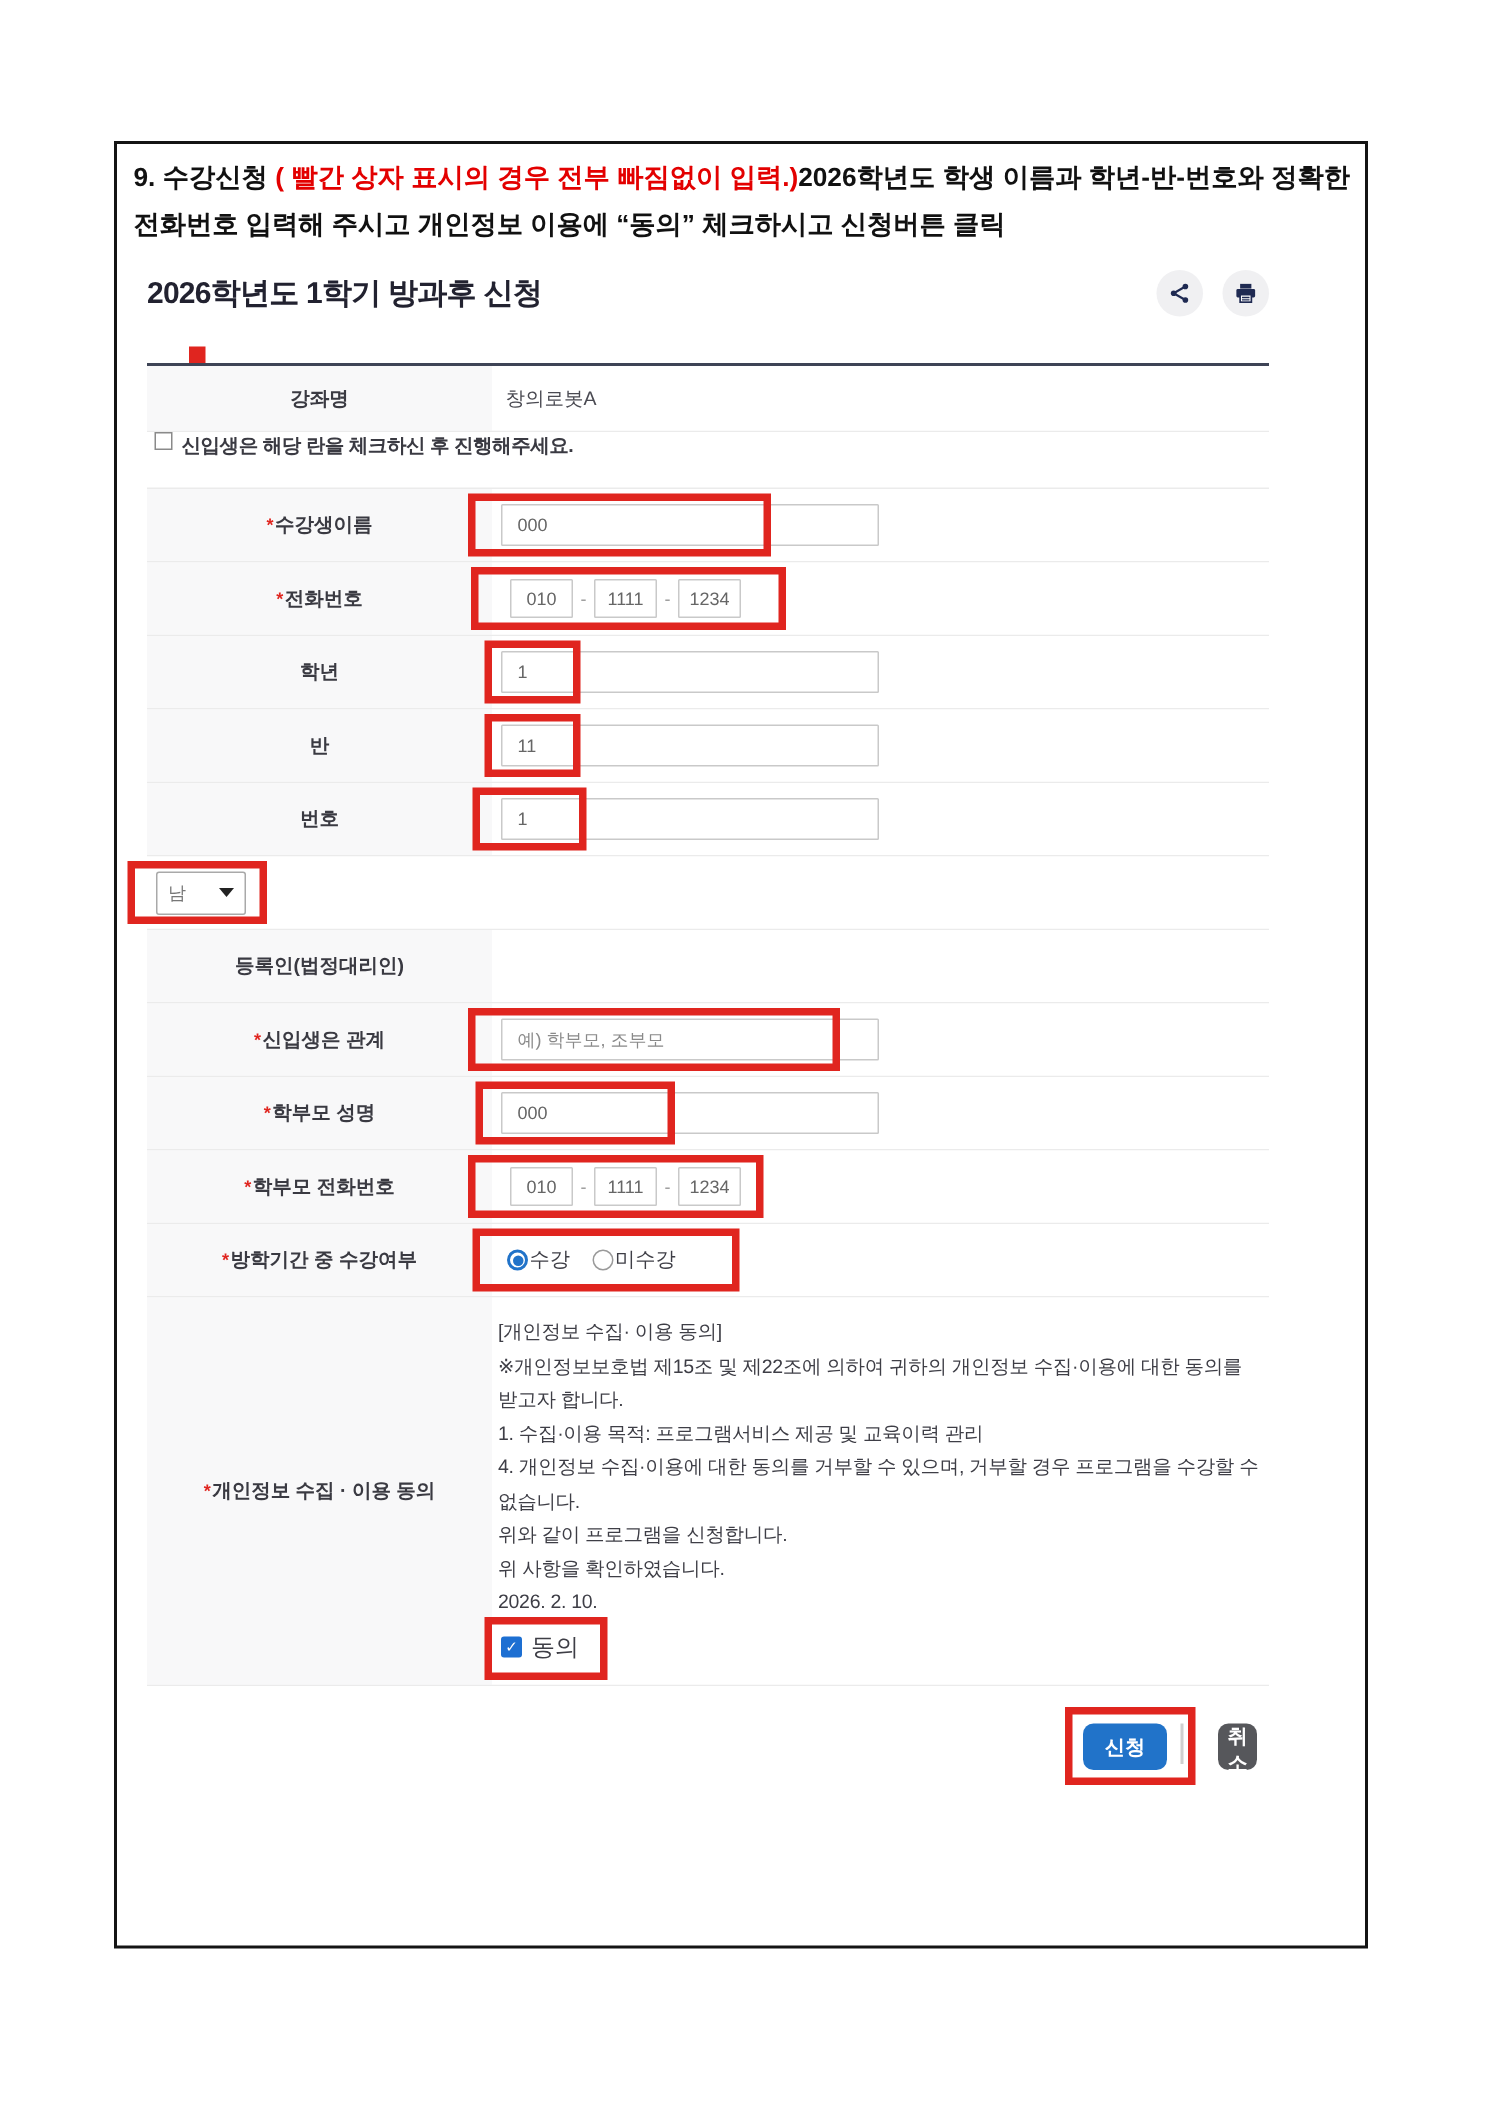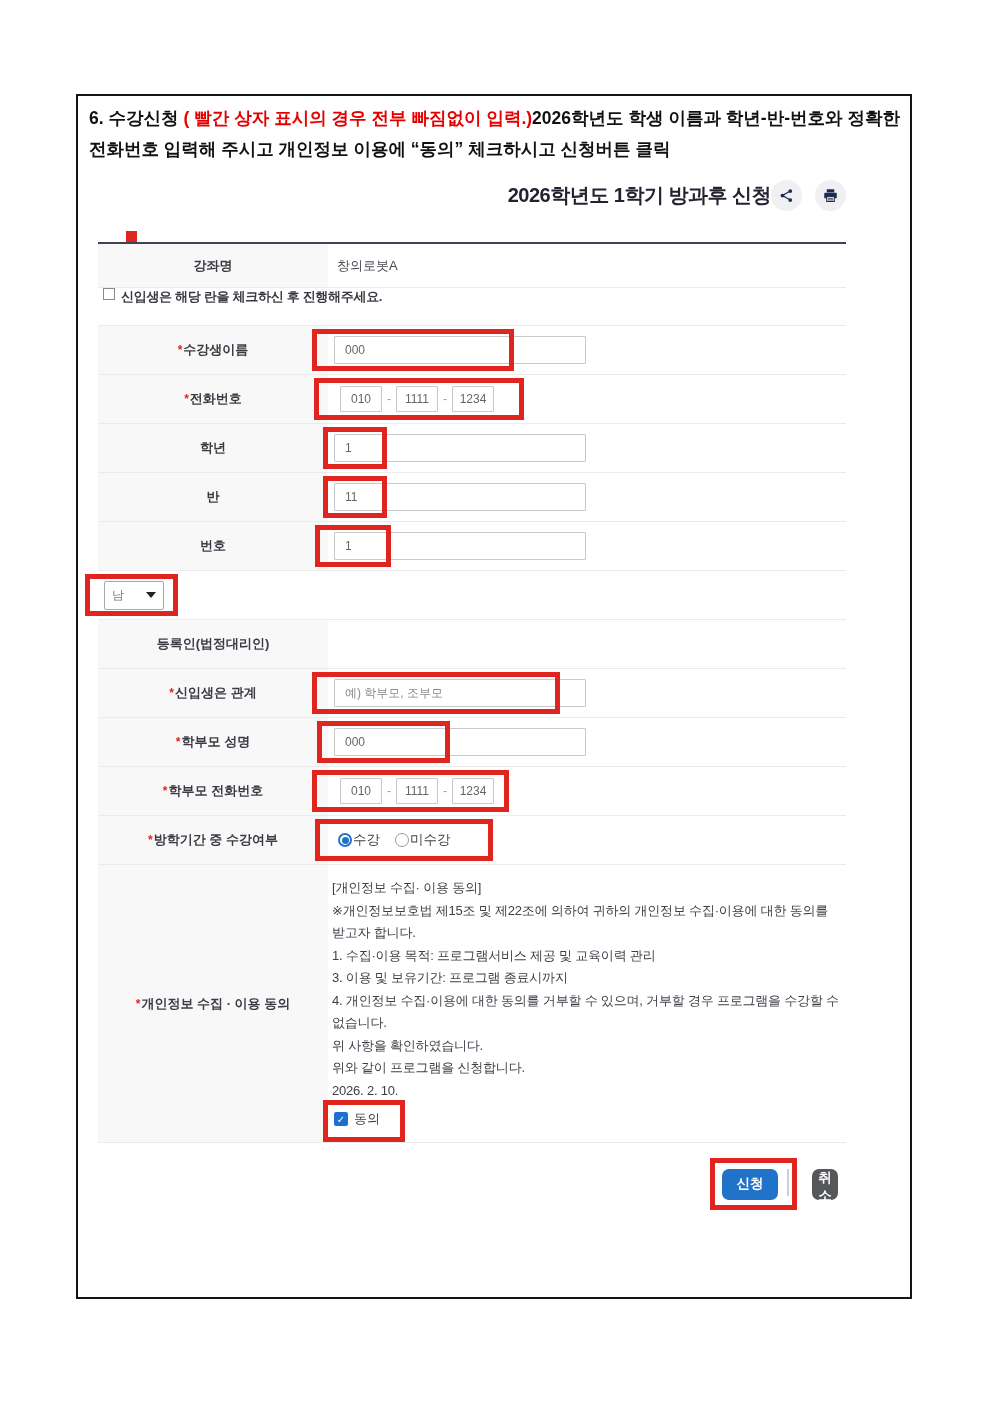--- a/index.html
+++ b/index.html
@@ -14,21 +14,21 @@
   }
   
   .instruction {
     padding:7px 10px 0 11px;
     font-size:17.5px; font-weight:bold; line-height:30.5px;
     color:#111111; text-align:justify; word-break:break-all;
   }
   .instruction .red-seg { color:#e30000; }
   
   .form-area { margin:14px 20px 0 20px; width:748px; }
-  .form-header { display:flex; align-items:center; justify-content:flex-end; height:34px; margin-top:2px; }
+  .form-header { display:flex; align-items:center; justify-content:space-between; height:34px; margin-top:2px; }
   .form-title { font-size:20px; font-weight:bold; color:#222230; letter-spacing:-0.5px; }
   .header-icons { display:flex; gap:13px; }
   .icon-circle {
     width:31px; height:31px; border-radius:50%; background:#f0f0f2;
     display:flex; align-items:center; justify-content:center; cursor:pointer;
   }
   .icon-circle svg { display:block; }
   
   .form-table { position:relative; margin-top:30px; border-top:2px solid #3e4456; }
   .red-marker { position:absolute; left:28px; top:-13px; width:11px; height:11px; background:#e0251f; }
@@ -87,38 +87,38 @@
   .rf-vac     { left:-13px; width:178px; }
   
   .consent-value { display:block; padding:12px 0 14px 4px; }
   .consent-line { font-size:13px; line-height:22.5px; color:#3e3e46; width:508px; letter-spacing:-0.2px; }
   .agree-wrap { position:relative; display:inline-flex; align-items:center; margin-top:8px; margin-left:2px; }
   .cb-checked {
     width:14px; height:14px; background:#1d6fd2; border-radius:2px; display:flex;
     align-items:center; justify-content:center; flex:0 0 auto;
   }
   .cb-checked::after { content:"✓"; color:#fff; font-size:10px; font-weight:bold; }
-  .agree-label { font-size:13px; color:#3e3e46; margin-left:6px; }
+  .agree-label { font-size:16px; color:#3e3e46; margin-left:6px; }
   .rf-agree { position:absolute; border:5px solid #e0251f; left:-11px; top:-10px; width:82px; height:42px; pointer-events:none; }
   
   .button-bar { display:flex; justify-content:flex-end; align-items:center; margin-top:16px; height:50px; padding-right:8px; }
   .submit-wrap { position:relative; display:flex; align-items:flex-start; }
   .btn { height:31px; border:none; border-radius:7px; color:#fff; font-size:13.5px; font-weight:bold; cursor:pointer; font-family:"Liberation Sans","DejaVu Sans",sans-serif; }
   .btn-submit { width:56px; background:#2173c9; }
   .btn-cancel { width:26px; background:#56575b; margin-left:23px; }
   .btn-divider { width:2px; height:27px; background:#cfcfcf; margin-left:9px; }
   .rf-submit { position:absolute; border:5px solid #e0251f; left:-12px; top:-11px; width:87px; height:52px; pointer-events:none; }
 </style>
 </head>
 <body>
 
 <div class="page-border">
 
   <div class="instruction">
-    <span>6. 수강신청 </span><span class="red-seg">( 빨간 상자 표시의 경우 전부 빠짐없이 입력.)</span><span>2026학년도 학생 이름과 학년-반-번호와 정확한 전화번호 입력해 주시고 개인정보 이용에 “동의” 체크하시고 신청버튼 클릭</span>
+    <span>9. 수강신청 </span><span class="red-seg">( 빨간 상자 표시의 경우 전부 빠짐없이 입력.)</span><span>2026학년도 학생 이름과 학년-반-번호와 정확한 전화번호 입력해 주시고 개인정보 이용에 “동의” 체크하시고 신청버튼 클릭</span>
   </div>
 
   <div class="form-area">
 
     <div class="form-header">
       <div class="form-title">2026학년도 1학기 방과후 신청</div>
       <div class="header-icons">
         <div class="icon-circle">
           <span>
             <svg width="15" height="15" viewBox="0 0 24 24">
@@ -290,24 +290,23 @@
 
       <div class="row">
         <div class="row-label">
             <span class="req">*</span>
             <span>개인정보 수집 · 이용 동의</span>
           </div>
         <div class="row-value consent-value">
           <div class="consent-line">[개인정보 수집· 이용 동의]</div>
           <div class="consent-line">※개인정보보호법 제15조 및 제22조에 의하여 귀하의 개인정보 수집·이용에 대한 동의를 받고자 합니다.</div>
           <div class="consent-line">1. 수집·이용 목적: 프로그램서비스 제공 및 교육이력 관리</div>
-          <div class="consent-line">3. 이용 및 보유기간: 프로그램 종료시까지</div>
           <div class="consent-line">4. 개인정보 수집·이용에 대한 동의를 거부할 수 있으며, 거부할 경우 프로그램을 수강할 수 없습니다.</div>
+          <div class="consent-line">위와 같이 프로그램을 신청합니다.</div>
           <div class="consent-line">위 사항을 확인하였습니다.</div>
-          <div class="consent-line">위와 같이 프로그램을 신청합니다.</div>
           <div class="consent-line">2026. 2. 10.</div>
           <div class="agree-wrap">
             <span class="cb-checked"></span>
             <span class="agree-label">동의</span>
             <div class="rf-agree"></div>
           </div>
         </div>
       </div>
 
     </div>

